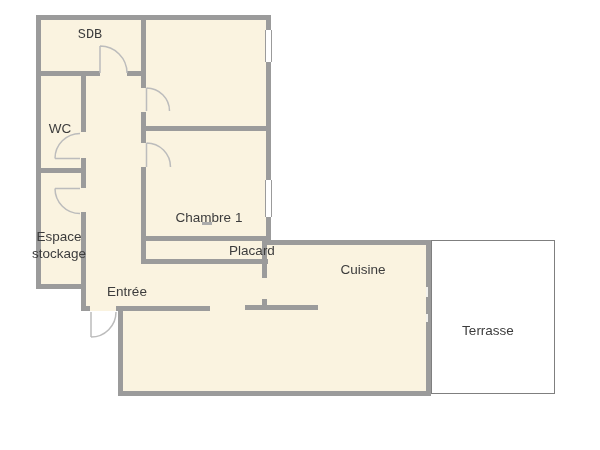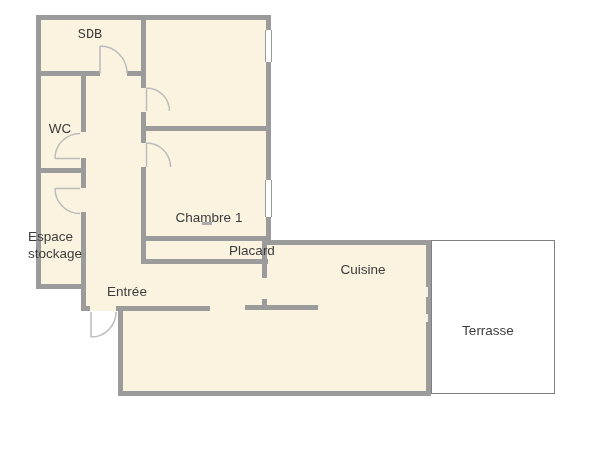--- a/index.html
+++ b/index.html
@@ -23,21 +23,21 @@
   .notch{position:absolute;background:#f2f1ec;}
   .dash{position:absolute;background:#ababab;}
   .lbl{
     position:absolute;
     color:var(--text);
     font-size:13.5px;
     line-height:17px;
     white-space:nowrap;
     transform:translate(-50%,-50%);
   }
-  .lbl.wrap{white-space:normal;text-align:left;}
+  .lbl.wrap{white-space:normal;text-align:center;}
   #doors{position:absolute;left:0;top:0;width:600px;height:450px;}
   .door-path{stroke:var(--door);stroke-width:1.5;fill:none;}
   #terrasse-rect{
     position:absolute;left:431px;top:240px;width:124px;height:154px;
     background:#ffffff;border:1.5px solid var(--terrace-border);box-sizing:border-box;
   }
 </style>
 </head>
 <body>
 

